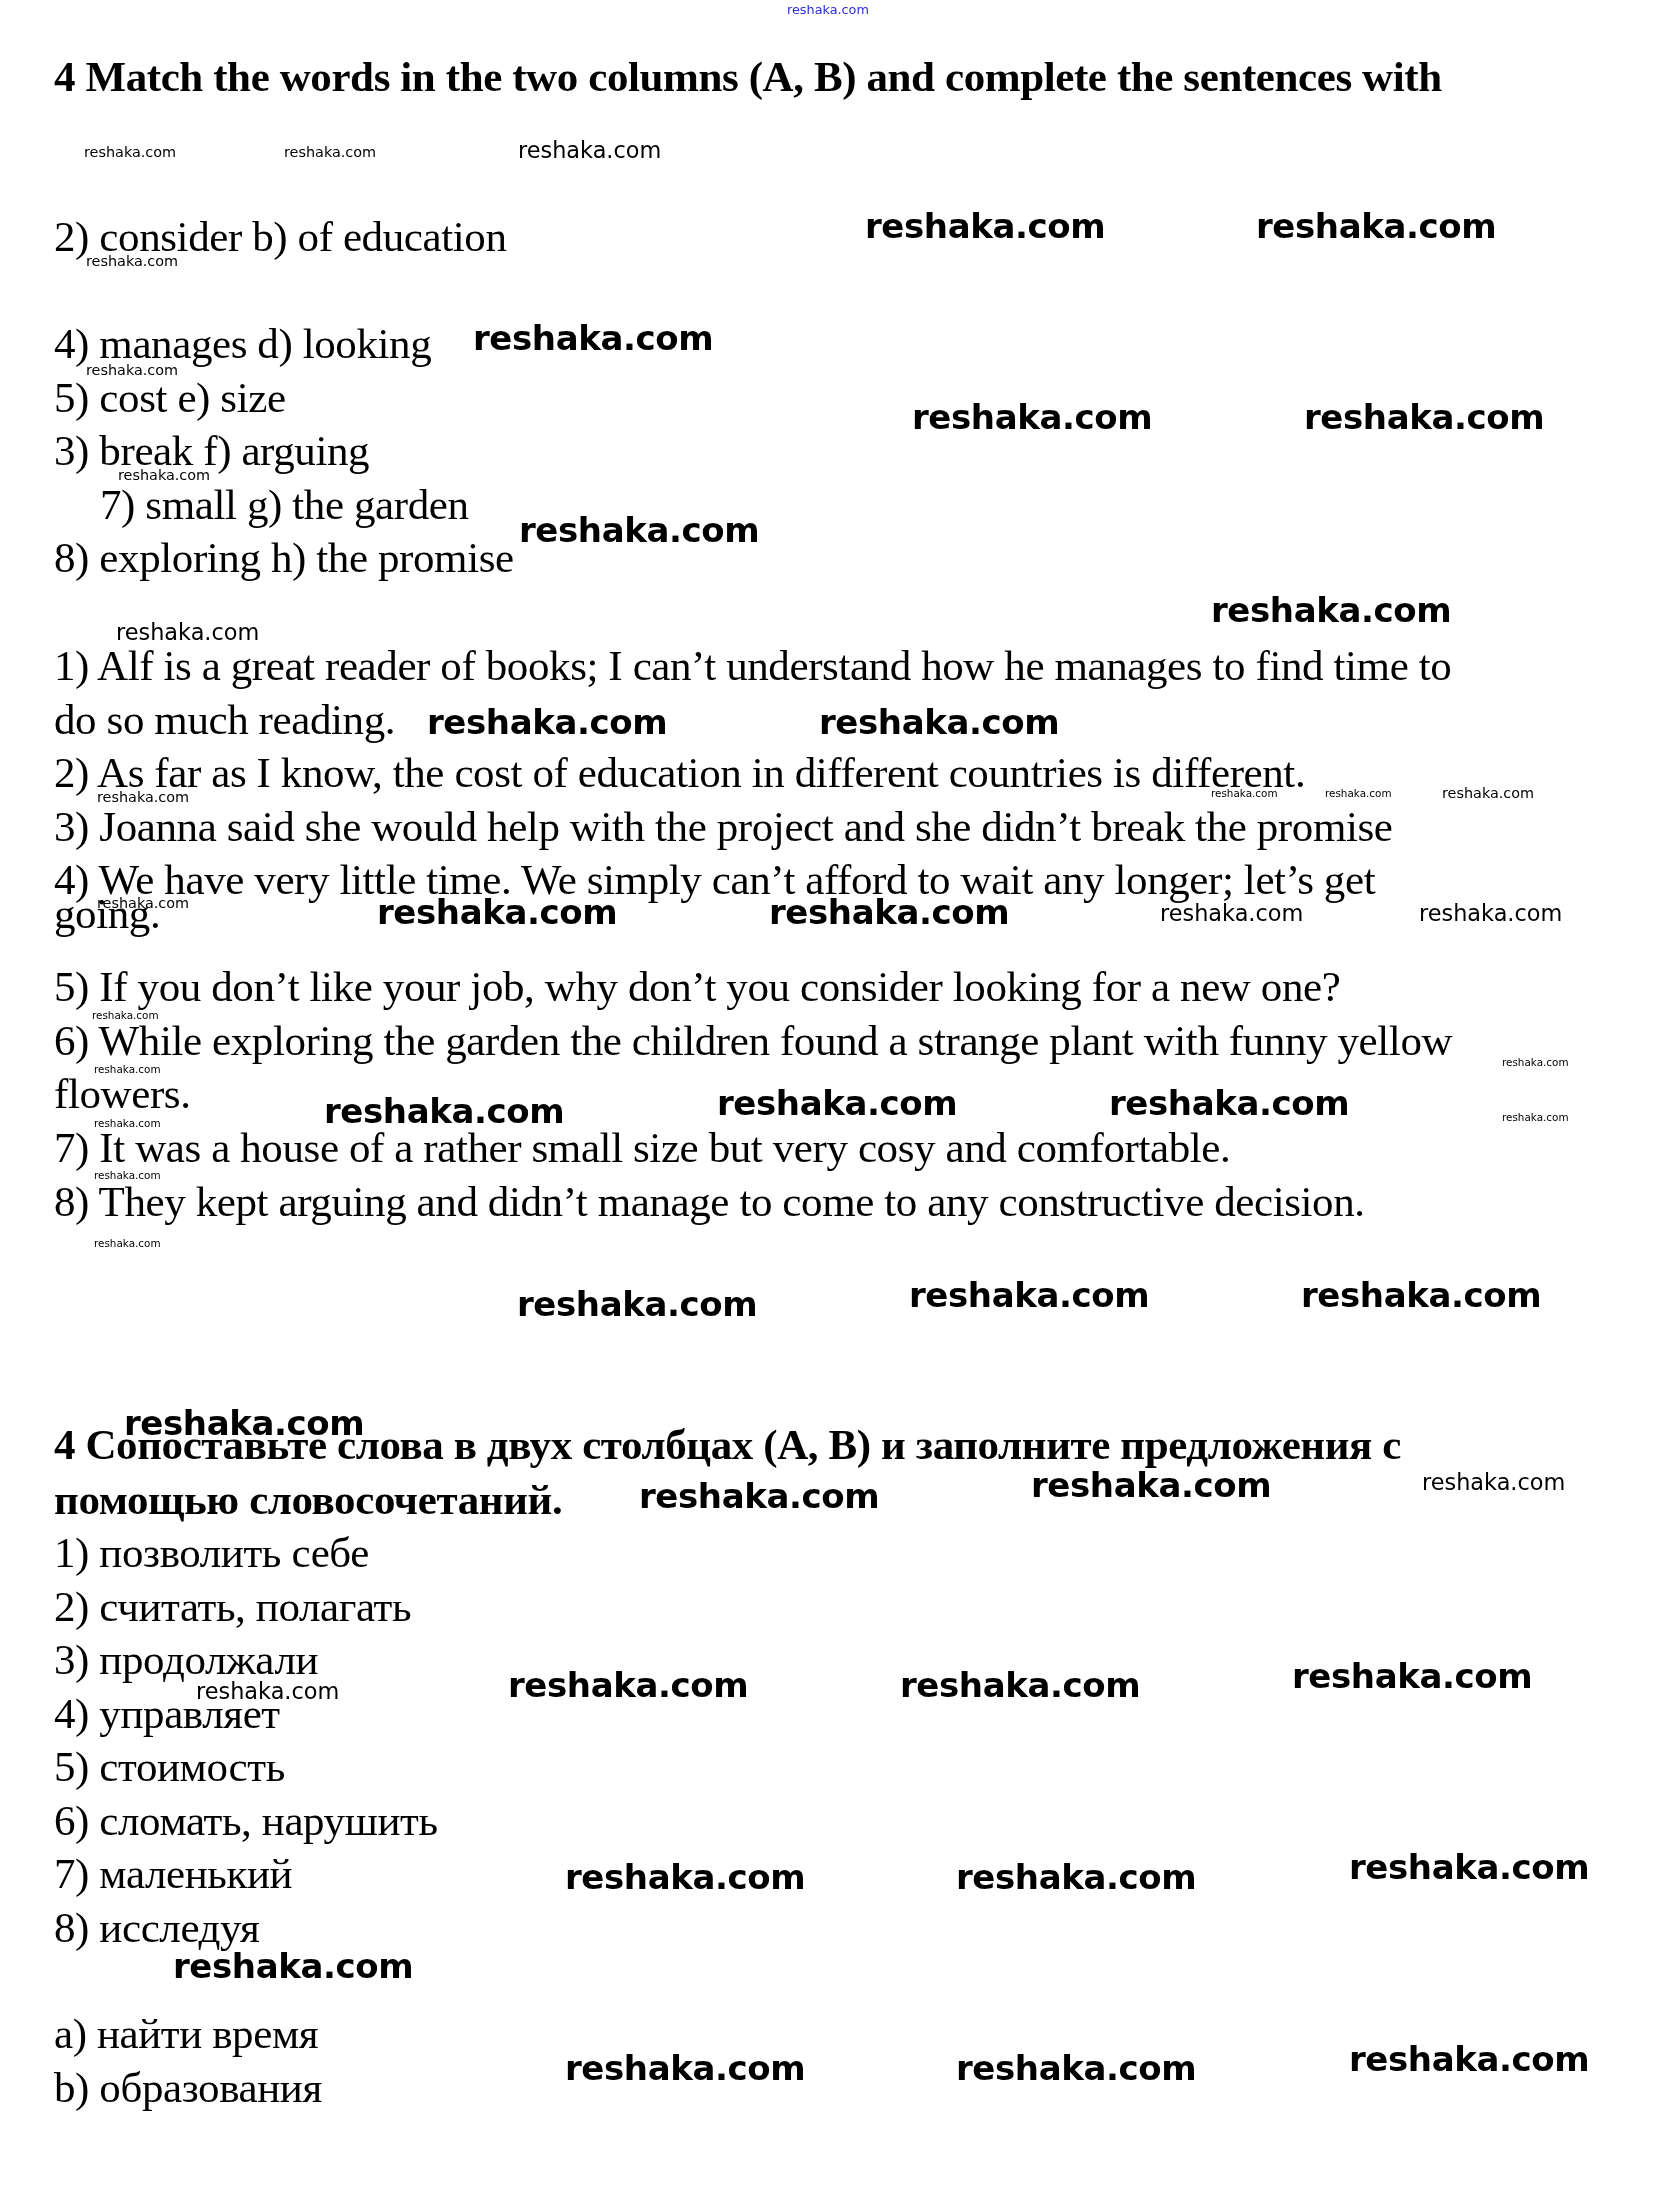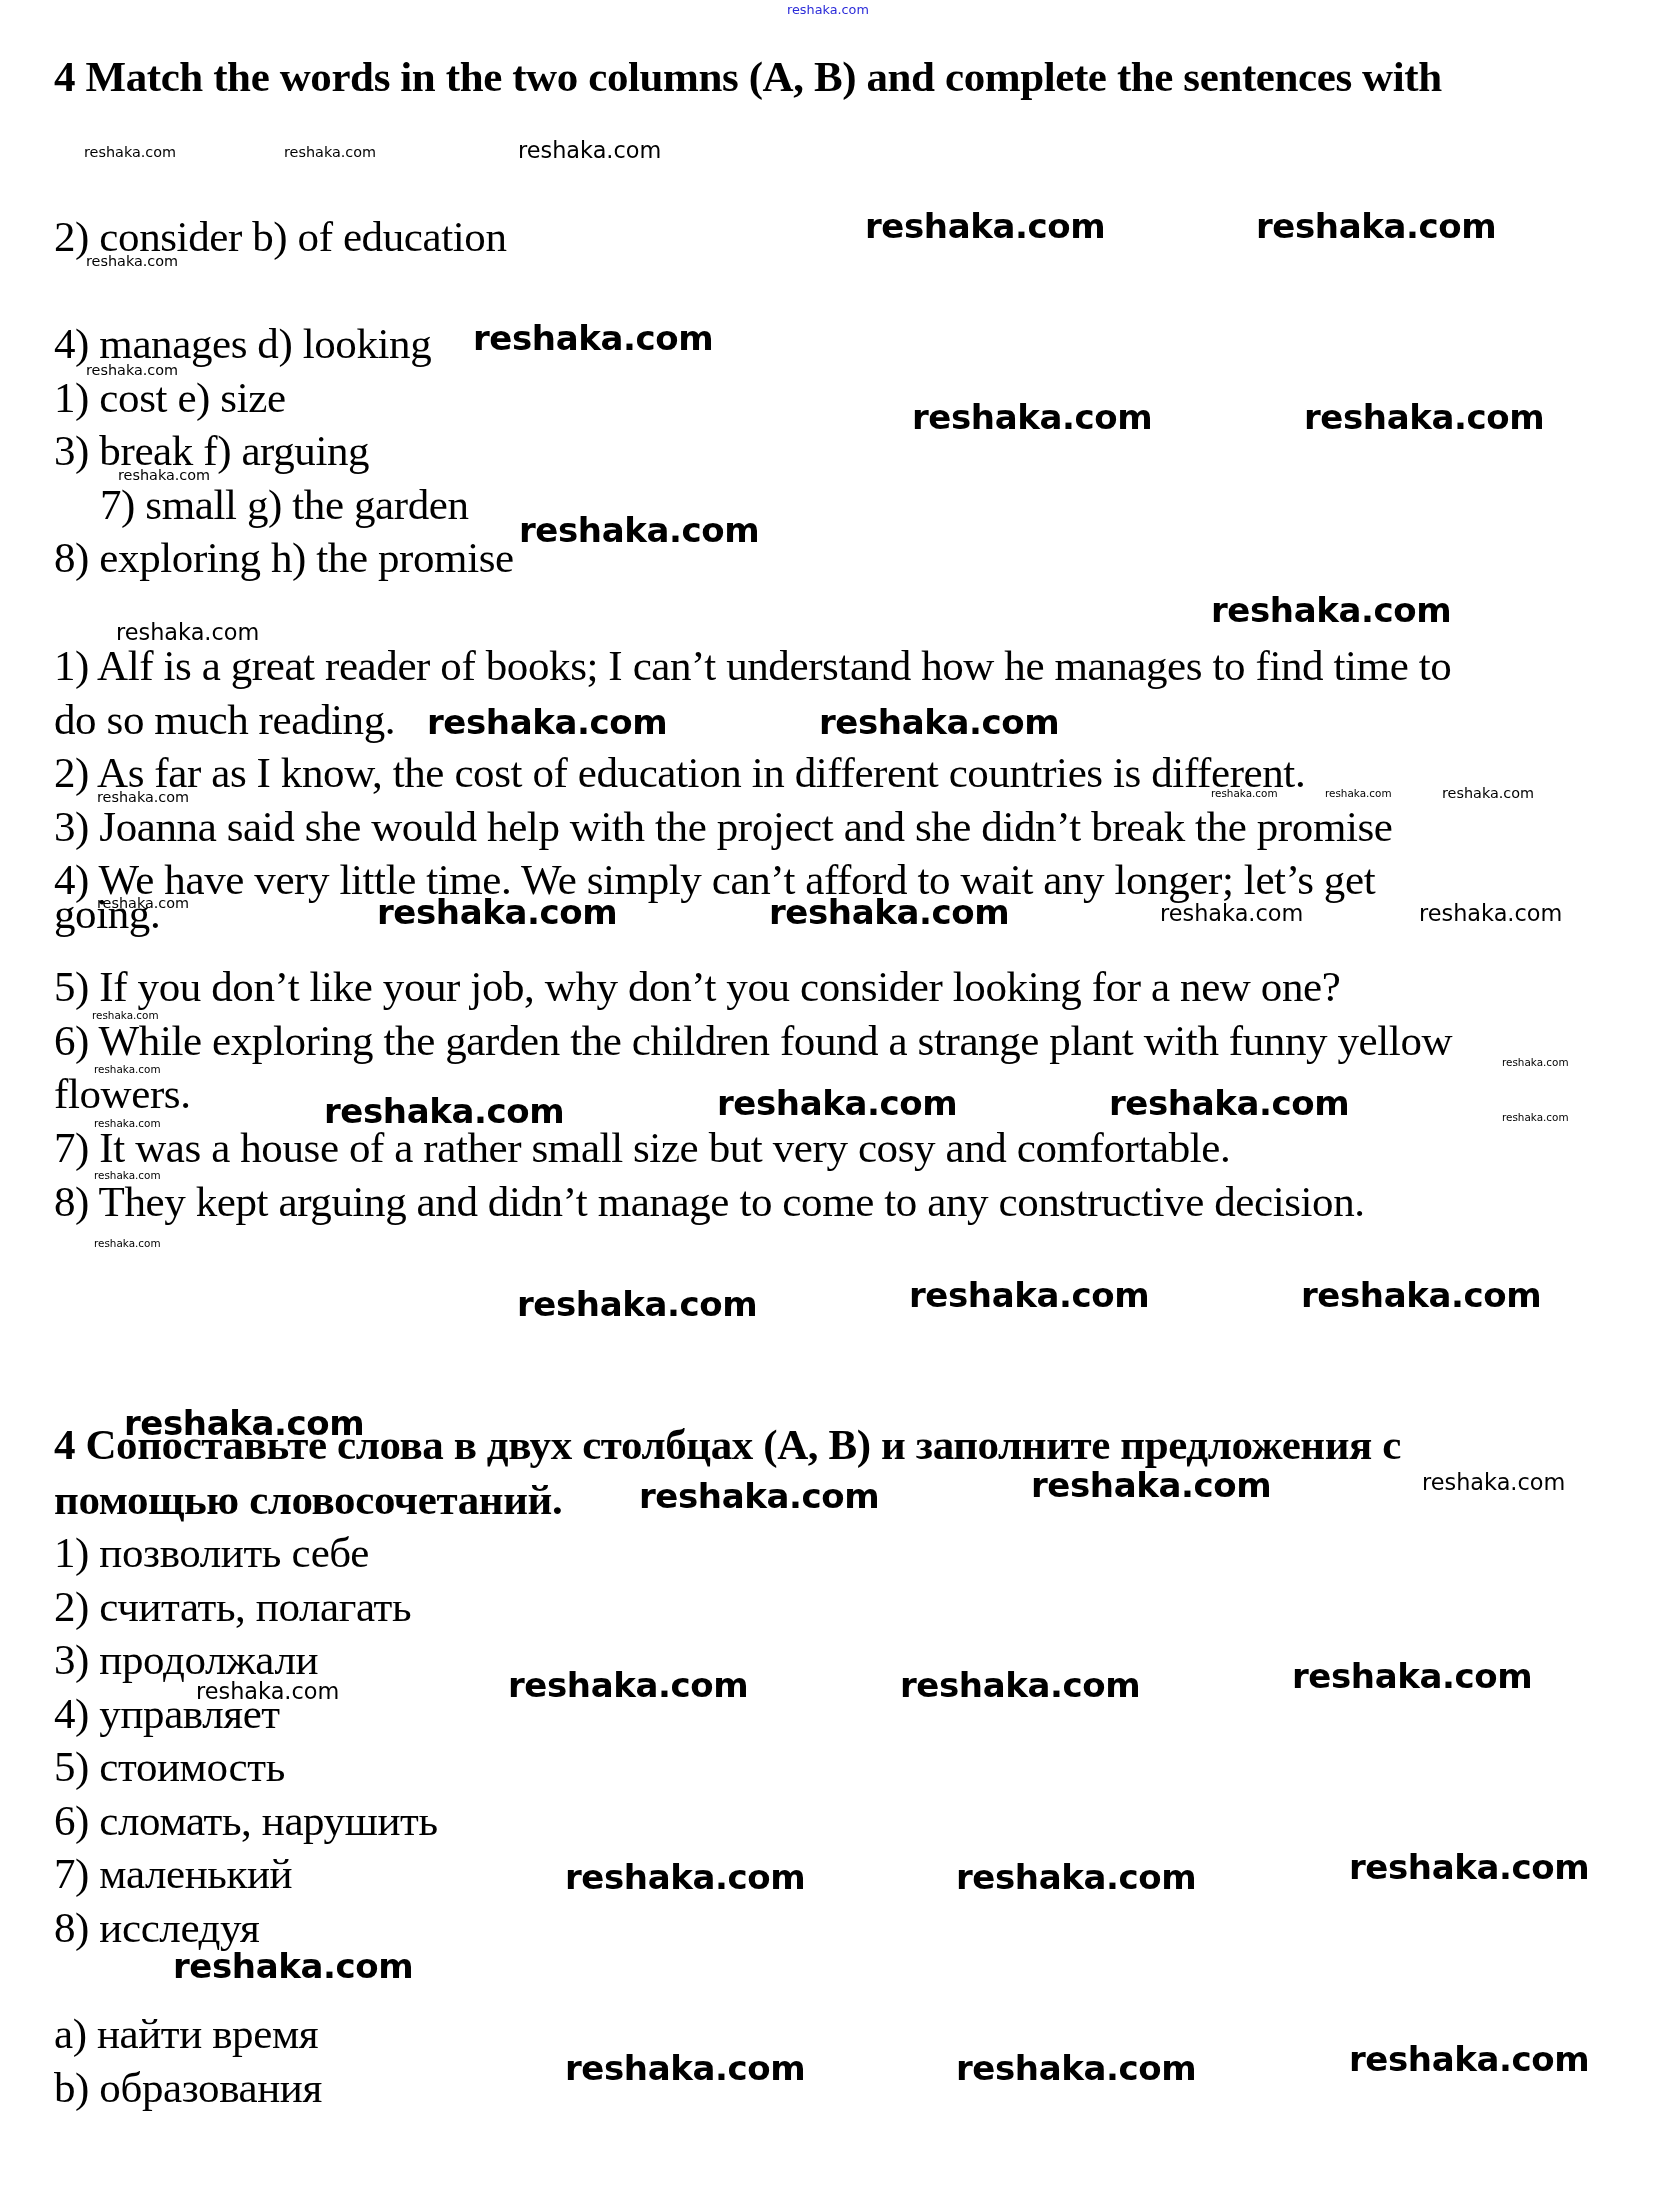--- a/index.html
+++ b/index.html
@@ -28,21 +28,21 @@
 <body>
 
 <div class="page">
 
   <div class="wm-top">reshaka.com</div>
 
   <div class="line serif bold" style="top:50px;">4 Match the words in the two columns (A, B) and complete the sentences with</div>
 
   <div class="line serif" style="top:210px;text-align:center;">2) consider b) of education</div>
   <div class="line serif" style="top:317px;">4) manages d) looking</div>
-  <div class="line serif" style="top:371px;">1) cost e) size</div>
+  <div class="line serif" style="top:371px;">5) cost e) size</div>
   <div class="line serif" style="top:424px;">3) break f) arguing</div>
   <div class="line serif" style="top:478px;margin-left:46px;">7) small g) the garden</div>
   <div class="line serif" style="top:531px;">8) exploring h) the promise</div>
 
   <div class="line serif" style="top:639px;">1) Alf is a great reader of books; I can’t understand how he manages to find time to</div>
   <div class="line serif" style="top:693px;">do so much reading.</div>
   <div class="line serif" style="top:746px;">2) As far as I know, the cost of education in different countries is different.</div>
   <div class="line serif" style="top:800px;">3) Joanna said she would help with the project and she didn’t break the promise</div>
   <div class="line serif" style="top:853px;">4) We have very little time. We simply can’t afford to wait any longer; let’s get</div>
   <div class="line serif" style="top:887px;">going.</div>

